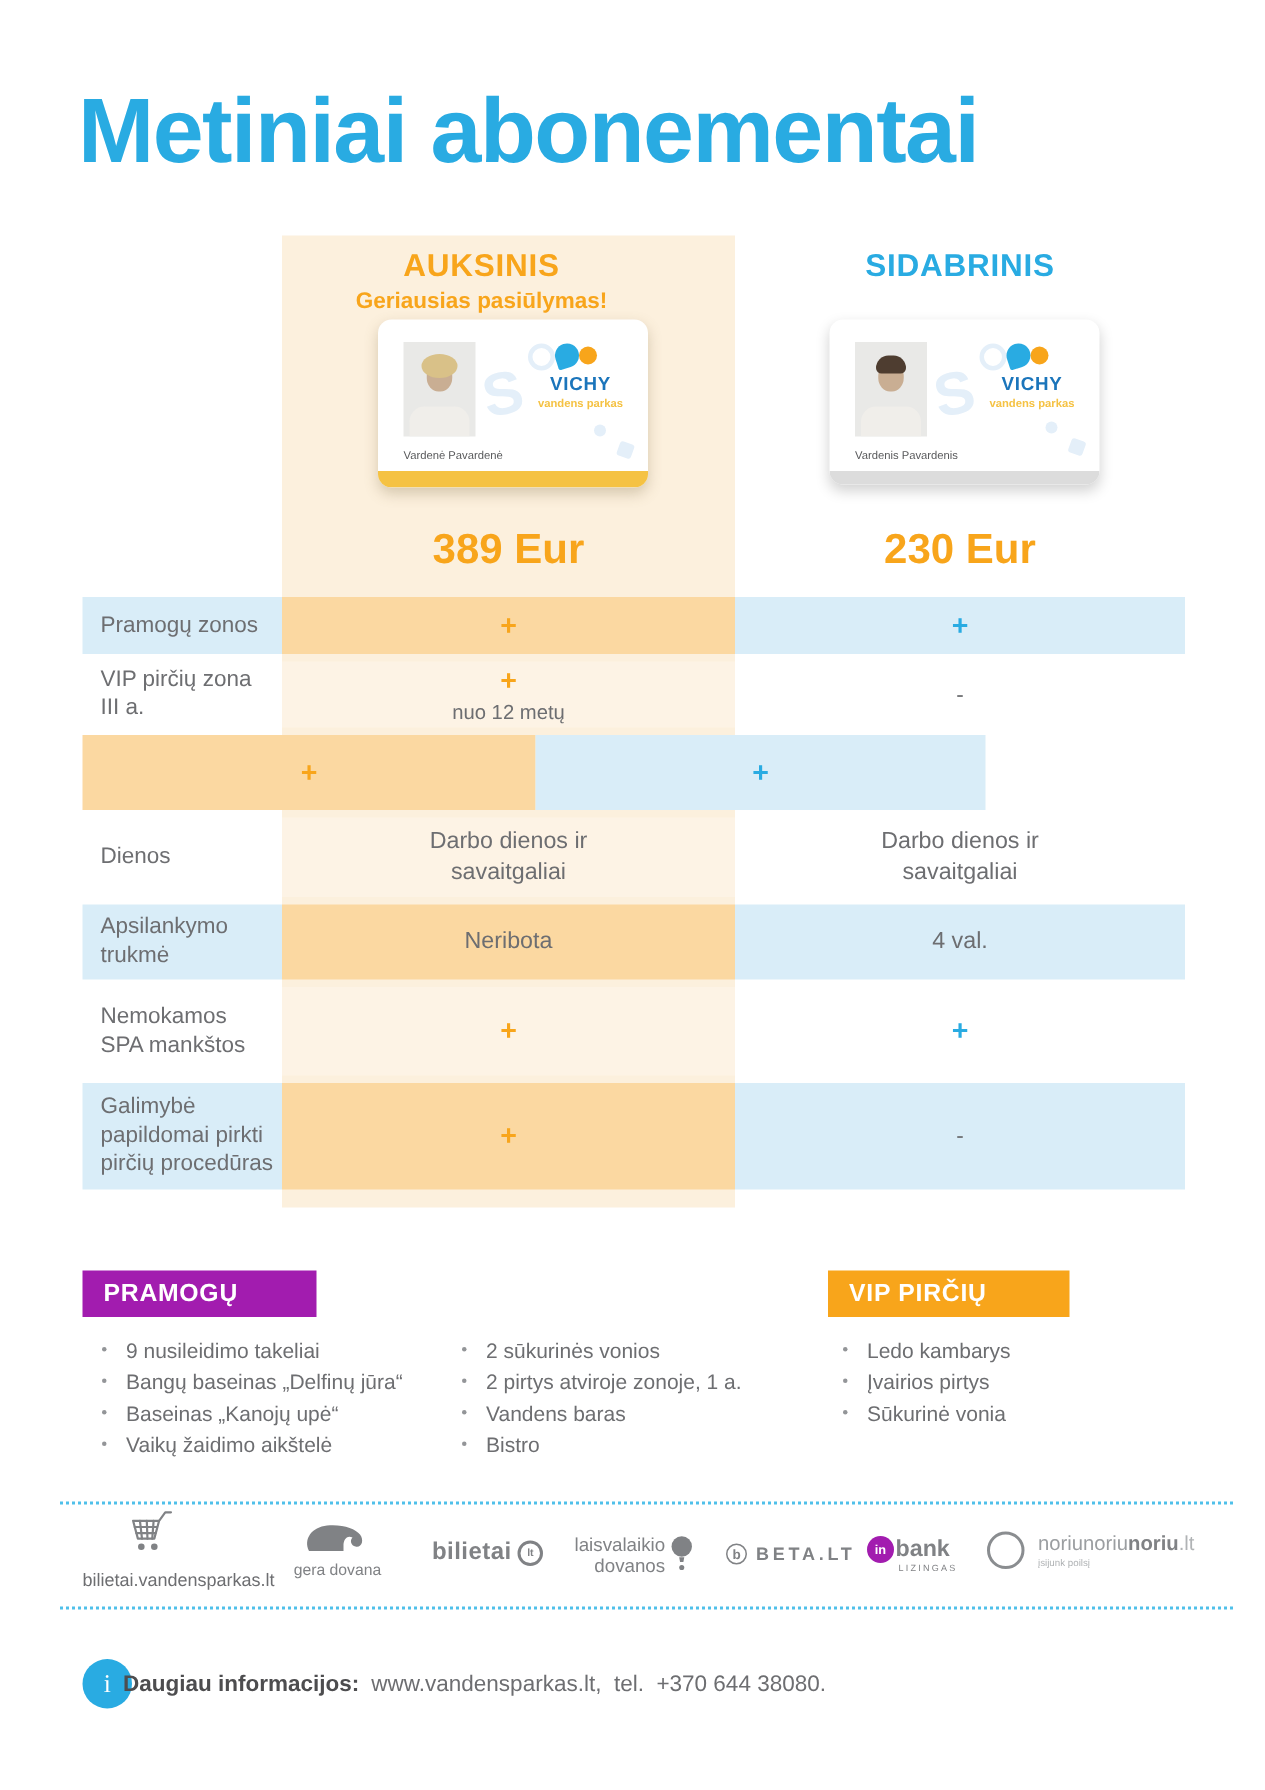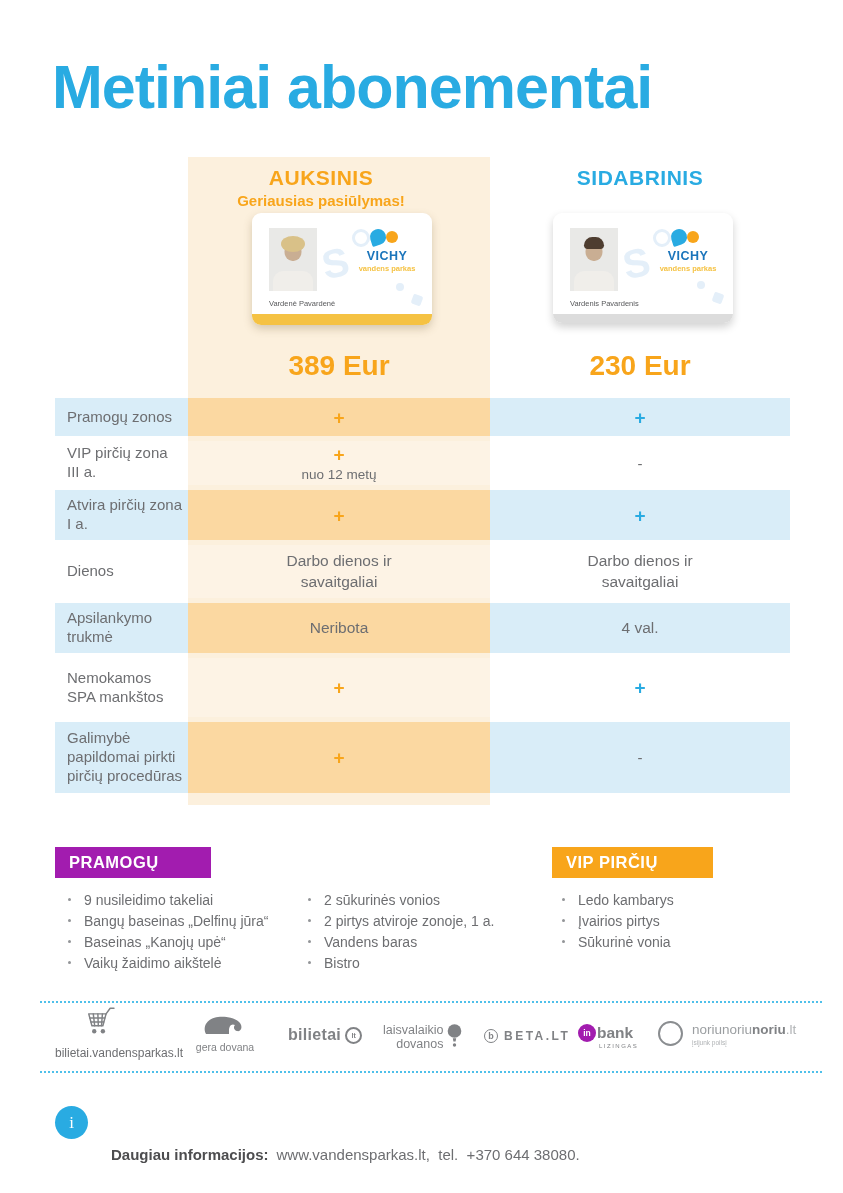--- a/index.html
+++ b/index.html
@@ -120,21 +120,21 @@
   .p-noriu .ring{box-sizing:border-box;width:25px;height:25px;border:2.5px solid #8A8D90;border-radius:50%;flex:none;}
   .p-noriu .line{font-size:13.5px;color:#9B9EA1;}
   .p-noriu .b{font-weight:bold;color:#808285;}
   .p-noriu .lt{color:#B0B3B5;}
   .p-noriu .sub{font-size:6.5px;color:#B0B3B5;margin-top:1px;}
 
   
   .info-circle{position:absolute;left:55px;top:1106px;width:33px;height:33px;border-radius:50%;
                background:#29ABE2;color:#fff;display:flex;align-items:center;justify-content:center;
                font-size:17px;font-family:"Liberation Serif", serif;}
-  .info-row{position:absolute;left:111px;top:1114px;display:flex;align-items:center;margin-top:32px;}
+  .info-row{position:absolute;left:82px;top:1114px;display:flex;align-items:center;}
   .info-label{font-size:15px;font-weight:bold;color:#4D4D4F;}
   .info-text{font-size:15px;color:#6D6E71;margin-left:8px;white-space:pre;}
 </style>
 </head>
 <body>
 
 <div class="page">
 
   <h1 class="title">Metiniai abonementai</h1>
 
@@ -203,22 +203,20 @@
       <div class="tgold">
         <span class="plus gold">+</span>
         <span class="note">nuo 12 metų</span>
       </div>
       <div class="tsilver">
           <span class="dash">-</span>
         </div>
     </div>
 
     <div class="trow r2 alt-blue">
-      <div class="tlabel pre">Atvira pirčių zona
-I a.</div>
       <div class="tgold">
           <span class="plus gold">+</span>
         </div>
       <div class="tsilver">
           <span class="plus blue">+</span>
         </div>
     </div>
 
     <div class="trow r3 alt-white">
       <div class="tlabel pre">Dienos</div>

